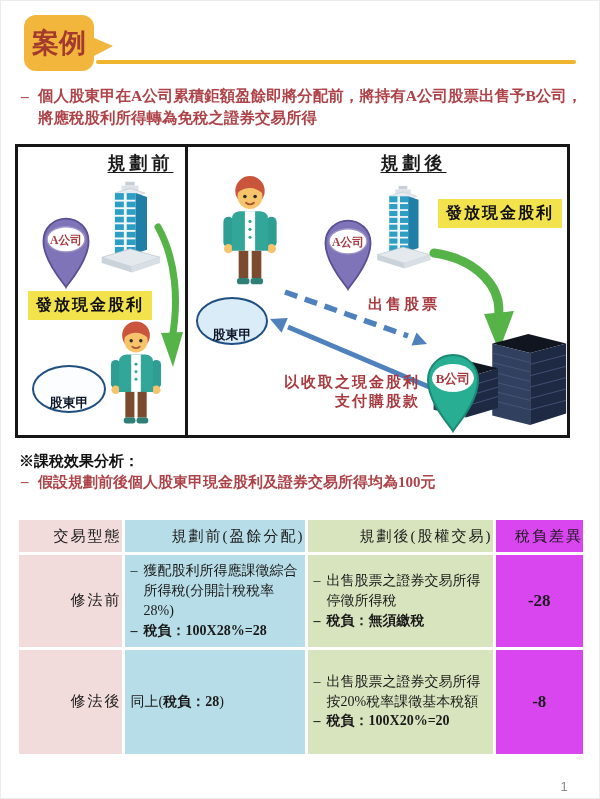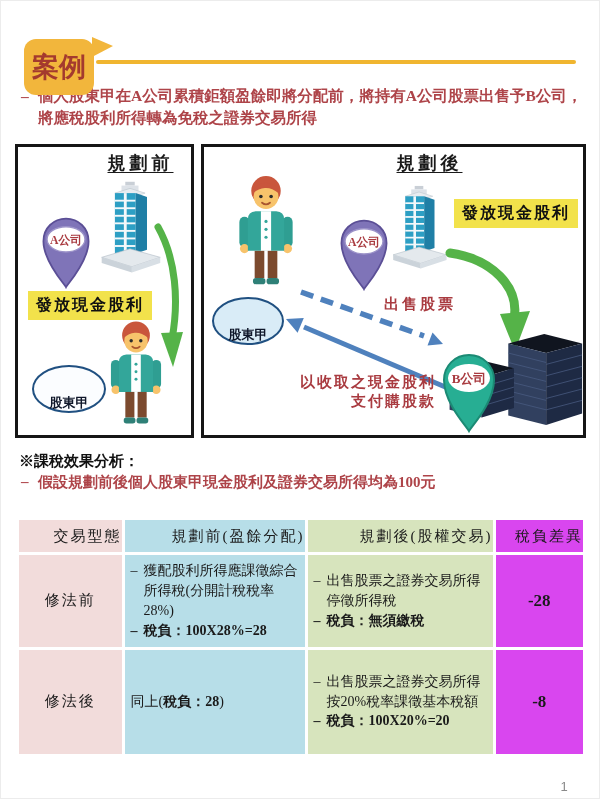--- a/index.html
+++ b/index.html
@@ -9,42 +9,42 @@
     position:relative; width:600px; height:799px; background:#ffffff;
     border:1px solid #ececec; overflow:hidden;
   }
   .abs { position:absolute; }
 
   
   .title-bubble {
     left:23px; top:14px; width:70px; height:56px;
     background:#F2B63C; border-radius:12px;
     display:flex; align-items:center; justify-content:center;
-    font-size:27px; font-weight:bold; color:#A43A2E; z-index:2;margin-top:24px;
+    font-size:27px; font-weight:bold; color:#A43A2E; z-index:2;
   }
   .title-pointer {
     left:91px; top:36px; width:0; height:0;
     border-top:9px solid transparent; border-bottom:11px solid transparent;
     border-left:21px solid #F2B63C; z-index:2;
   }
   .title-rule { left:95px; top:59px; width:480px; height:4px; background:#F0B52F; border-radius:2px; }
 
   
   .hang { display:flex; }
   .hang .dash { flex:0 0 17px; }
   .hang .body { flex:1; }
   .intro {
     left:20px; top:84px; width:564px;
     font-size:15.5px; font-weight:bold; color:#AE4449; line-height:1.45;
   }
 
   
   .diagram-box { border:3px solid #161616; background:#fff; }
   #box-before { left:14px;  top:143px; width:179px; height:294px; }
-  #box-after  { left:200px; top:143px; width:385px; height:294px; }
+  #box-after  { left:184px; top:143px; width:385px; height:294px; }
   .box-title {
     left:0; top:4px; width:100%; text-align:center;
     font-size:18px; font-weight:bold; letter-spacing:4px;
     text-decoration:underline; text-underline-offset:3px;margin-left:36px;
   }
   .yellow-label {
     background:#F2E24B; color:#111; font-size:16px; font-weight:bold;
     letter-spacing:2px; padding:4px 8px; white-space:nowrap;
   }
   .oval {
@@ -62,21 +62,21 @@
   #tax-table {
     left:15px; top:516px; width:570px;
     border-collapse:separate; border-spacing:3px; table-layout:fixed;
   }
   #tax-table td { vertical-align:middle; }
   .c1 { background:#F2DCDB; }
   .c2 { background:#B7DEE8; }
   .c3 { background:#D7E4BD; }
   .c4 { background:#d946ef; }
   .th-cell { height:32px; text-align:right; font-size:15px; letter-spacing:2px; }
-  .type-cell { text-align:center; font-size:15px; letter-spacing:2px; }
+  .type-cell { text-align:right; font-size:15px; letter-spacing:2px; }
   .body-cell { font-size:14px; line-height:1.42; padding:6px 4px 6px 6px; }
   .body-cell .hang .dash { flex:0 0 13px; }
   .diff-cell { text-align:center; font-size:17px; font-weight:bold; }
   .bold { font-weight:bold; }
   .r1 { height:90px; }
   .r2 { height:104px; }
 
   .page-number { left:548px; top:778px; width:30px; text-align:center;
     font-size:13px; color:#8a8a8a; font-family:"Liberation Sans",sans-serif; }
 </style>

